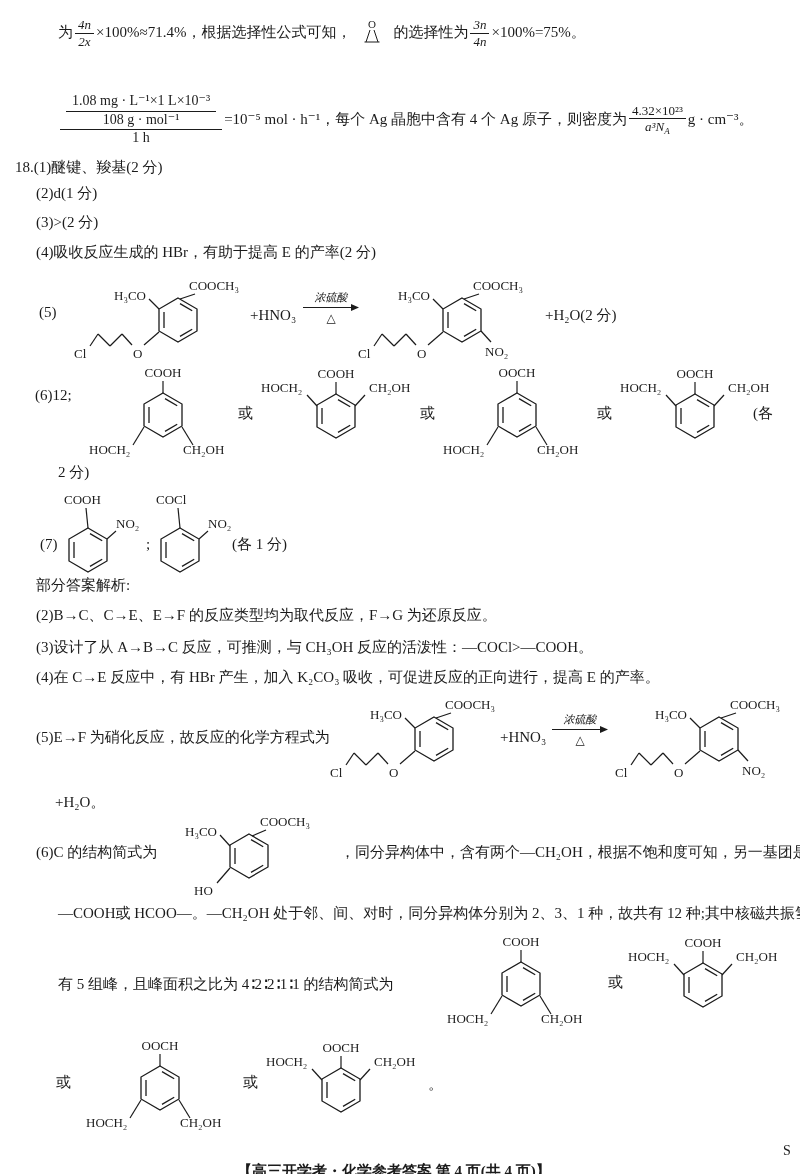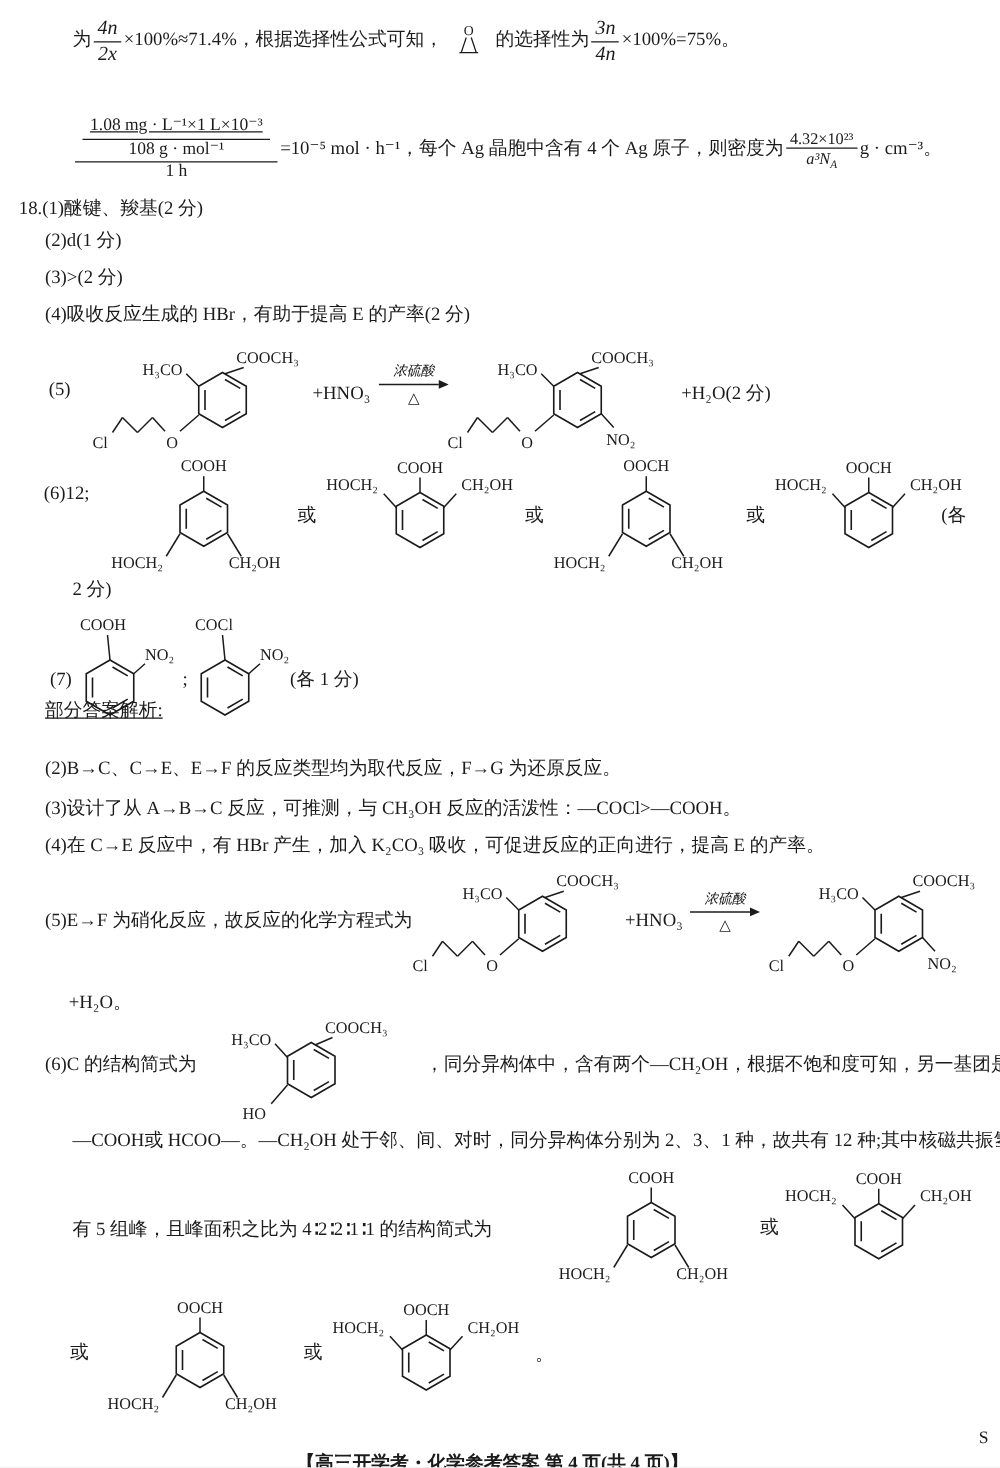--- a/index.html
+++ b/index.html
@@ -9,23 +9,23 @@
     font-family:"Liberation Serif","DejaVu Serif",serif;
     font-size:15px;
   }
   .s { position:absolute; white-space:nowrap; line-height:1.3; }
   .flexline { display:flex; align-items:center; }
   .just { text-align:justify; text-align-last:justify; white-space:normal; }
   
   .frac { display:inline-flex; flex-direction:column; align-items:center; font-size:13px; margin:0 2px; }
   .frac .n { display:block; padding:0 3px; border-bottom:1px solid #1b1b1b; line-height:1.2; text-align:center; }
   .frac .d { display:block; padding:0 3px; line-height:1.2; text-align:right; }
-  .frac.math { font-style:italic; font-size:16px; }
+  .frac.math { font-style:italic; font-size:13px; }
   .bigfrac { font-size:14px; }
-  .bigfrac .n { padding:0 6px 1px;text-decoration:underline; }
+  .bigfrac .n { padding:0 6px 1px; }
   .itvar { font-style:italic; }
   .subA { font-size:9px; font-style:italic; vertical-align:-3px; }
   
   .rxnarrow { display:flex; flex-direction:column; align-items:center; }
   .rxnarrow .cond-top { font-size:11px; line-height:1.1;font-style:italic; }
   .rxnarrow .cond-bot { font-size:12px; line-height:1.1; }
   
   svg.struct { position:absolute; overflow:visible; }
   svg.struct text { font-family:"Liberation Serif","DejaVu Serif",serif; font-size:13px; fill:#1b1b1b; }
   svg.struct line { stroke:#1b1b1b; stroke-width:1.2; }
@@ -208,21 +208,21 @@
   <svg class="struct" style="left:128px; top:488px;" width="135" height="95" viewBox="0 0 135 95">
     <use href="#benz" transform="translate(52,62)"></use>
     <line x1="50" y1="20" x2="52" y2="40"></line>
     <line x1="71" y1="51" x2="80" y2="43"></line>
     <text x="28" y="16">COCl</text>
     <text x="80" y="40">NO₂</text>
   </svg>
 
   <div class="s" style="left:232px; top:535px;">(各 1 分)</div>
 
-  <div class="s" style="left:36px; top:560px;text-decoration:underline;">部分答案解析:</div>
+  <div class="s" style="left:36px; top:576px;">部分答案解析:</div>
   <div class="s" style="left:36px; top:606px;">(2)B→C、C→E、E→F 的反应类型均为取代反应，F→G 为还原反应。</div>
   <div class="s" style="left:36px; top:638px;">(3)设计了从 A→B→C 反应，可推测，与 CH₃OH 反应的活泼性：—COCl&gt;—COOH。</div>
   <div class="s" style="left:36px; top:668px;">(4)在 C→E 反应中，有 HBr 产生，加入 K₂CO₃ 吸收，可促进反应的正向进行，提高 E 的产率。</div>
 
   <div class="s" style="left:36px; top:728px;">(5)E→F 为硝化反应，故反应的化学方程式为</div>
 
   <svg class="struct" style="left:304px; top:691px;" width="195" height="92" viewBox="0 0 195 92">
     <use href="#benz" transform="translate(130,48)"></use>
     <line x1="101" y1="27" x2="111" y2="37"></line>
     <line x1="147" y1="22" x2="132" y2="27"></line>

